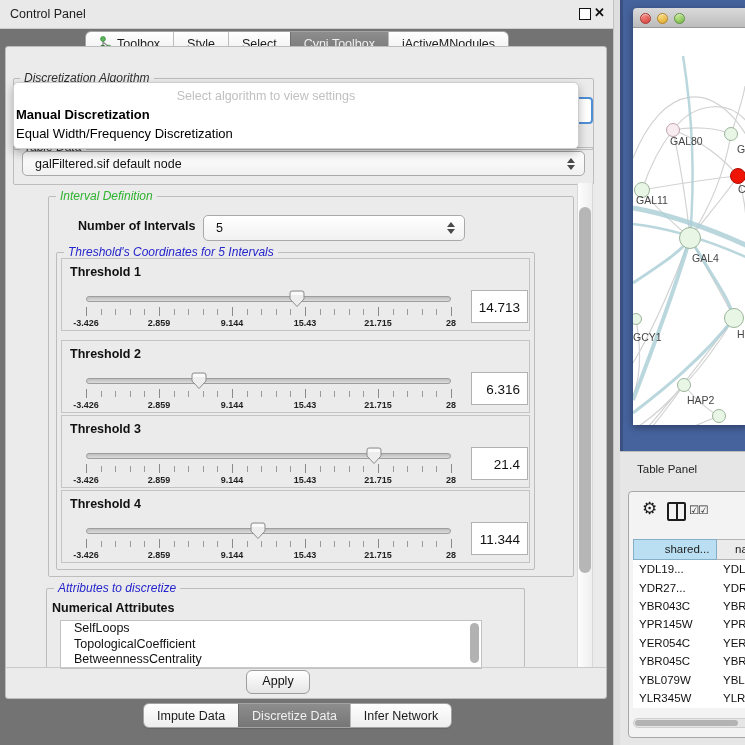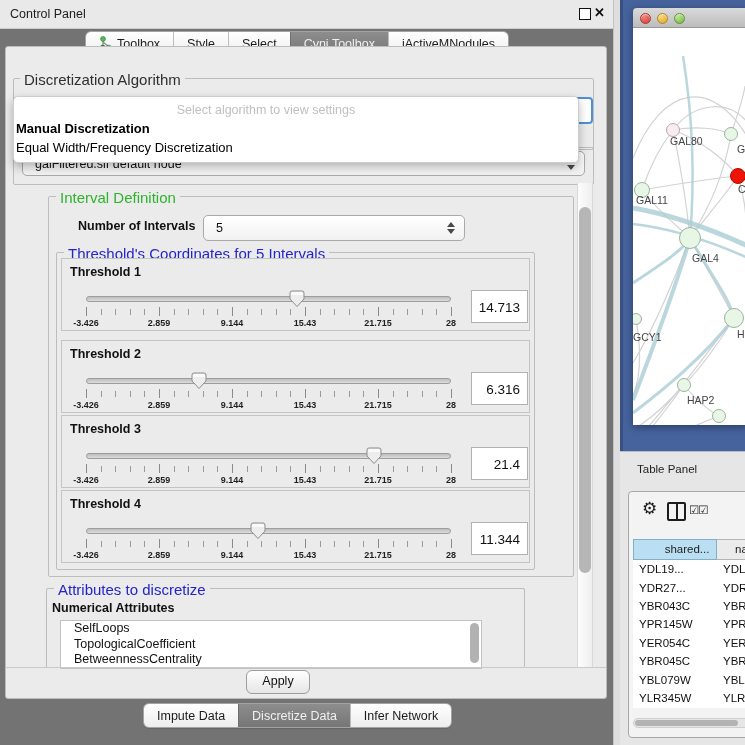--- a/index.html
+++ b/index.html
@@ -25,36 +25,36 @@
        border-left:1px solid #bdbdbd;white-space:nowrap;}
   .tab:first-child{border-left:none;}
   .tab.selected{background:linear-gradient(#8d8d8d,#767676);color:#f1f1f1;border-left-color:#6f6f6f;}
   #top-tabs{left:85px;top:31px;}
   #bottom-tabs{left:143px;top:703px;}
 
   
   #main-panel{left:5px;top:46px;width:602px;height:653px;background:#ebebeb;border:1px solid #bdbdbd;border-radius:3px;box-sizing:border-box;}
 
   .groupbox{position:absolute;border:1px solid #bdbdbd;border-radius:2px;}
-  .grouplabel{position:absolute;font-size:15px;background:#ebebeb;padding:0 4px;color:#2f2f2f;white-space:nowrap;}
+  .grouplabel{position:absolute;font-size:12px;background:#ebebeb;padding:0 4px;color:#2f2f2f;white-space:nowrap;font-style:italic;}
   .grouplabel.green{color:#2db32d;}
   .grouplabel.blue{color:#2424cc;}
 
   
   .combo{position:absolute;background:linear-gradient(#ffffff,#f1f1f1);border:1px solid #a9a9a9;border-radius:5px;
          display:flex;align-items:center;box-shadow:inset 0 1px 0 #fff;}
   .combo .val{flex:1;padding-left:12px;font-size:12.5px;color:#111;}
   .stepper{width:10px;margin-right:8px;display:flex;flex-direction:column;align-items:center;gap:2px;}
   .stepper i{display:block;width:0;height:0;border-left:4px solid transparent;border-right:4px solid transparent;}
   .stepper .up{border-bottom:5px solid #4a4a4a;}
   .stepper .dn{border-top:5px solid #4a4a4a;}
 
   
   #algo-fragment{left:574px;top:97px;width:15px;height:23px;background:#fff;border:2px solid #4e8fd5;border-radius:4px;}
-  #algo-popup{left:13px;top:96px;width:564px;height:65px;background:#ffffff;border:1px solid #cdcdcd;border-radius:5px;
+  #algo-popup{left:13px;top:82px;width:564px;height:65px;background:#ffffff;border:1px solid #cdcdcd;border-radius:5px;
               box-shadow:0 4px 10px rgba(0,0,0,.28);z-index:5;text-decoration:underline;}
   #popup-hint{position:absolute;left:0;right:60px;top:6px;text-align:center;font-size:12.5px;color:#c0c0c0;}
   .popup-option{position:absolute;left:2px;font-size:13px;color:#000;white-space:nowrap;}
   .popup-option.bold{font-weight:bold;}
 
   
   .threshold-box{position:absolute;left:61px;width:467px;height:71px;border:1px solid #c4c4c4;background:#ebebeb;}
   .th-label{position:absolute;left:8px;top:6px;font-size:12.5px;font-weight:bold;color:#111;}
   .slider{position:absolute;left:24px;top:32px;width:365px;height:38px;}
   .slider .track{position:absolute;left:0;right:0;top:5px;height:4px;border:1px solid #9d9d9d;border-radius:3px;

